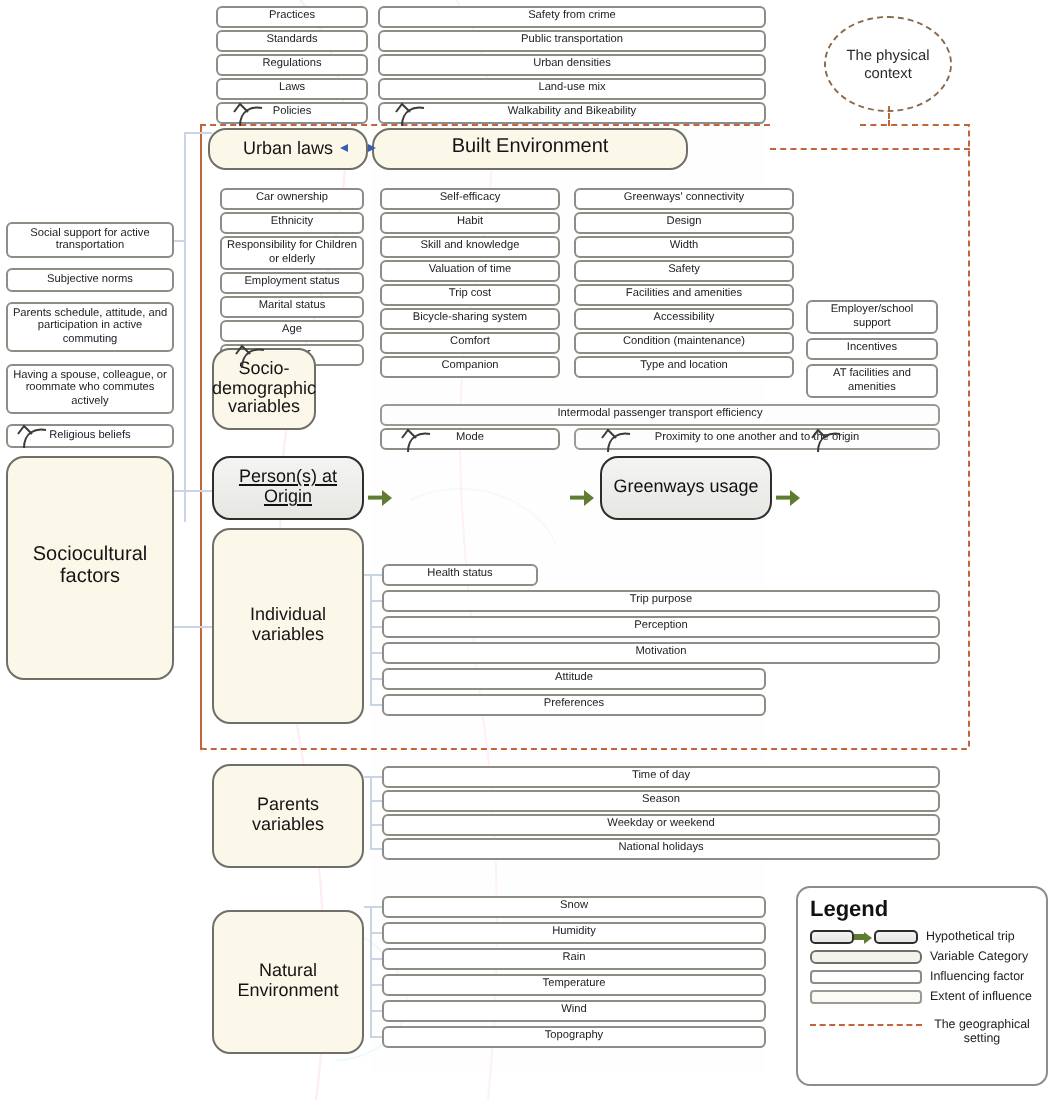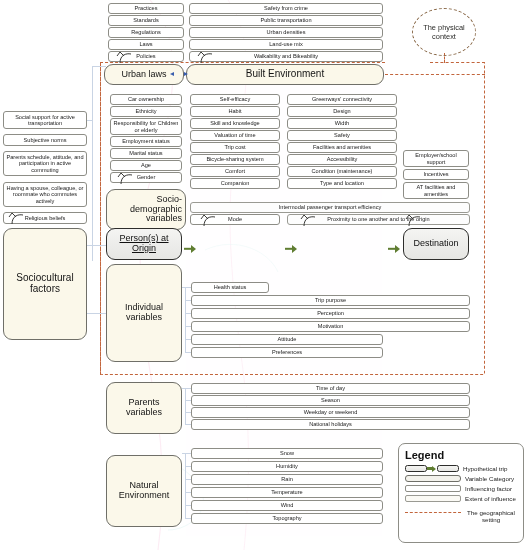--- a/index.html
+++ b/index.html
@@ -148,52 +148,52 @@
   <svg class="hook" style="left:116px;top:50px;">
     <path d="M4 13 C 4 5, 10 3, 15 4" stroke="#3a3a38" stroke-width="1" fill="none"></path>
     <path d="M1 6 L4 2 L8 6" stroke="#3a3a38" stroke-width="1" fill="none"></path>
   </svg>
 
   <div class="bx factor" style="left:189px;top:3px;width:194px;height:11px;">Safety from crime</div>
   <div class="bx factor" style="left:189px;top:15px;width:194px;height:11px;">Public transportation</div>
   <div class="bx factor" style="left:189px;top:27px;width:194px;height:11px;">Urban densities</div>
   <div class="bx factor" style="left:189px;top:39px;width:194px;height:11px;">Land-use mix</div>
   <div class="bx factor" style="left:189px;top:51px;width:194px;height:11px;">Walkability and Bikeability</div>
-  <div class="bx cat" style="left:186px;top:64px;width:198px;height:21px;font-size:10px;">Built Environment</div>
+  <div class="bx cat" style="left:186px;top:64px;width:158px;height:21px;font-size:10px;">Built Environment</div>
   <svg class="hook" style="left:197px;top:50px;">
     <path d="M4 13 C 4 5, 10 3, 15 4" stroke="#3a3a38" stroke-width="1" fill="none"></path>
     <path d="M1 6 L4 2 L8 6" stroke="#3a3a38" stroke-width="1" fill="none"></path>
   </svg>
 
   <div class="barrow" style="left:170px;top:72px;width:18px;">
     <span class="l"></span>
     <span class="r"></span>
   </div>
 
   <div class="bx factor" style="left:110px;top:94px;width:72px;height:11px;">Car ownership</div>
   <div class="bx factor" style="left:110px;top:106px;width:72px;height:11px;">Ethnicity</div>
   <div class="bx factor" style="left:110px;top:118px;width:72px;height:17px;">Responsibility for Children or elderly</div>
   <div class="bx factor" style="left:110px;top:136px;width:72px;height:11px;">Employment status</div>
   <div class="bx factor" style="left:110px;top:148px;width:72px;height:11px;">Marital status</div>
   <div class="bx factor" style="left:110px;top:160px;width:72px;height:11px;">Age</div>
   <div class="bx factor" style="left:110px;top:172px;width:72px;height:11px;">Gender</div>
-  <div class="bx cat" style="left:106px;top:189px;width:80px;height:41px;font-size:9px;text-align:right;">Socio-demographic variables</div>
+  <div class="bx cat" style="left:106px;top:174px;width:52px;height:41px;font-size:9px;">Socio-demographic variables</div>
   <svg class="hook" style="left:117px;top:171px;">
     <path d="M4 13 C 4 5, 10 3, 15 4" stroke="#3a3a38" stroke-width="1" fill="none"></path>
     <path d="M1 6 L4 2 L8 6" stroke="#3a3a38" stroke-width="1" fill="none"></path>
   </svg>
 
   <div class="bx trip" style="left:106px;top:228px;width:76px;height:32px;text-decoration:underline;">Person(s) at Origin</div>
   <div class="garrow" style="left:184px;top:244px;width:14px;height:9px;"></div>
 
   <div class="garrow" style="left:285px;top:244px;width:14px;height:9px;"></div>
 
+  <div class="bx trip" style="left:300px;top:228px;width:86px;height:32px;">Greenways usage</div>
   <div class="garrow" style="left:388px;top:244px;width:14px;height:9px;"></div>
 
-  <div class="bx trip" style="left:403px;top:228px;width:66px;height:32px;">Destination</div>
 
   <div class="bx factor" style="left:190px;top:94px;width:90px;height:11px;">Self-efficacy</div>
   <div class="bx factor" style="left:190px;top:106px;width:90px;height:11px;">Habit</div>
   <div class="bx factor" style="left:190px;top:118px;width:90px;height:11px;">Skill and knowledge</div>
   <div class="bx factor" style="left:190px;top:130px;width:90px;height:11px;">Valuation of time</div>
   <div class="bx factor" style="left:190px;top:142px;width:90px;height:11px;">Trip cost</div>
   <div class="bx factor" style="left:190px;top:154px;width:90px;height:11px;">Bicycle-sharing system</div>
   <div class="bx factor" style="left:190px;top:166px;width:90px;height:11px;">Comfort</div>
   <div class="bx factor" style="left:190px;top:178px;width:90px;height:11px;">Companion</div>
   <div class="bx factor" style="left:190px;top:214px;width:90px;height:11px;">Mode</div>

